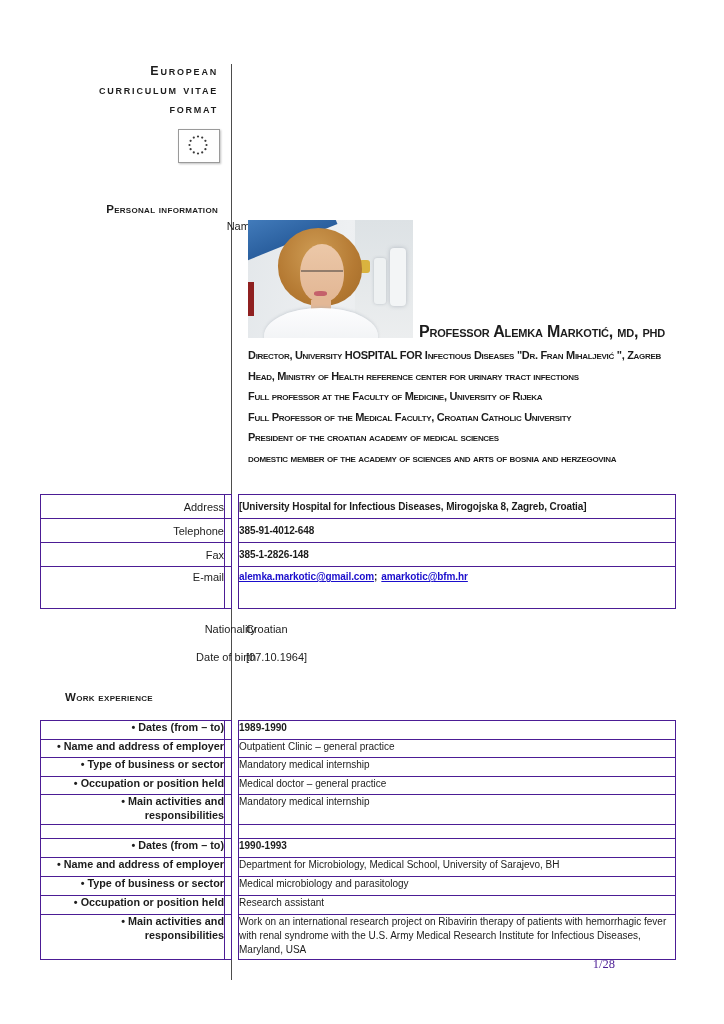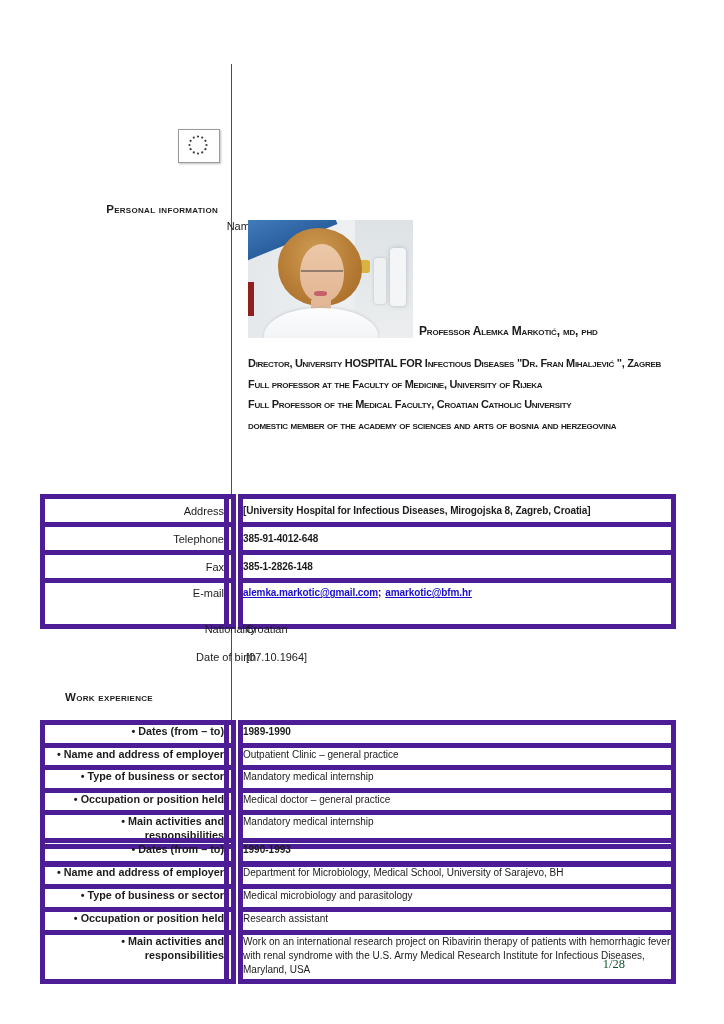--- a/index.html
+++ b/index.html
@@ -48,58 +48,63 @@
   .ph-red{left:0;top:62px;width:6px;height:34px;background:#8f2020;}
   .ph-hair{left:30px;top:8px;width:84px;height:78px;border-radius:48% 52% 46% 50%;
     background:radial-gradient(ellipse at 45% 35%,#cf9d55 0%,#b57a33 60%,#a16a28 100%);}
   .ph-face{left:52px;top:24px;width:44px;height:58px;border-radius:50% 50% 46% 46%;
     background:linear-gradient(180deg,#ecc8a8,#e2b694);}
   .ph-glasses{left:53px;top:50px;width:42px;height:0;border-top:2px solid rgba(110,95,85,.7);}
   .ph-lips{left:66px;top:71px;width:13px;height:5px;background:#c4616b;border-radius:40%;}
   .ph-neck{left:63px;top:80px;width:20px;height:12px;background:#e3b896;}
   .ph-coat{left:16px;top:88px;width:114px;height:34px;background:linear-gradient(180deg,#fdfdfe,#f1f3f5);
     border-radius:55% 55% 0 0/90% 90% 0 0;box-shadow:0 -1px 3px rgba(160,170,180,.4);}
-  .name-first{font-variant:small-caps;font-weight:bold;font-size:12px;letter-spacing:-.2px;
+  .name-first{font-variant:small-caps;font-weight:bold;font-size:16px;letter-spacing:-.2px;
     margin-left:6px;line-height:13px;white-space:nowrap;}
-  .titles{margin-top:15px;}
+  .titles{margin-top:7px;}
   .title-line{font-variant:small-caps;font-weight:bold;font-size:11px;letter-spacing:-.3px;line-height:20.5px;}
 
   
   table.dtable{position:absolute;left:40px;width:636px;border-collapse:collapse;table-layout:fixed;}
-  table.dtable td{border:5px solid #4c1d95;padding:0;overflow:hidden;}
+  table.dtable td{border:1px solid #4c1d95;padding:0;overflow:hidden;}
   table.dtable td.gap{border-top:none;border-bottom:none;}
   #contact-table{top:494px;}
   #work-table-1{top:720px;}
   #work-table-2{top:838px;}
   .c-lbl{font-size:11px;text-align:right;padding-right:6px;vertical-align:middle;}
   .c-val{font-size:10px;font-weight:bold;letter-spacing:-.1px;padding-left:7px;vertical-align:middle;}
   tr.vtop td{vertical-align:top;padding-top:4px;}
   .c-val a{color:#1a0dcc;text-decoration:underline;font-weight:bold;}
   .sep{margin-right:4px;}
   .w-lbl{font-size:10.8px;font-weight:bold;text-align:right;padding:2px 6px 1px 2px;vertical-align:top;line-height:13.5px;}
   .w-val{font-size:10px;padding:2px 6px 1px 7px;vertical-align:top;line-height:13.8px;}
   .w-dates{font-weight:bold;}
   tr.h23 td{height:23px;}
   tr.h37 td{height:37px;}
   tr.h18 td{height:18px;}
   tr.h17 td{height:17px;}
   tr.h29 td{height:29px;}
   tr.h44 td{height:44px;}
   tr.h13 td{height:13px;}
 
-  .footer{position:absolute;top:957px;left:50px;width:575px;text-align:right;
-    font-family:"Liberation Serif","DejaVu Serif",serif;font-size:12.5px;color:#14532d;}
+  .footer{position:absolute;top:957px;left:40px;width:575px;text-align:right;
+    font-family:"Liberation Serif","DejaVu Serif",serif;font-size:12.5px;color:#4c1d95;}
 </style>
 </head>
 <body>
 
 <div class="page">
 
   <div class="vline"></div>
 
+  <div class="cv-header">
+    <div>European</div>
+    <div>curriculum vitae</div>
+    <div>format</div>
+  </div>
 
   <div class="eu-flag">
     <svg width="38" height="30" viewBox="0 0 38 30">
       <g fill="#3a3a3a">
         <circle cx="19" cy="6.5" r="1.1"></circle>
         <circle cx="23.2" cy="7.6" r="1.1"></circle>
         <circle cx="26.4" cy="10.8" r="1.1"></circle>
         <circle cx="27.5" cy="15" r="1.1"></circle>
         <circle cx="26.4" cy="19.2" r="1.1"></circle>
         <circle cx="23.2" cy="22.4" r="1.1"></circle>
@@ -130,22 +135,24 @@
         <div class="ph ph-face"></div>
         <div class="ph ph-glasses"></div>
         <div class="ph ph-lips"></div>
         <div class="ph ph-neck"></div>
         <div class="ph ph-coat"></div>
       </div>
       <div class="name-first">Professor Alemka Markotić, md, phd</div>
     </div>
     <div class="titles">
       <div class="title-line">Director, University HOSPITAL FOR Infectious Diseases "Dr. Fran Mihaljević ", Zagreb</div>
+      <div class="title-line">Head, Ministry of Health reference center for urinary tract infections</div>
       <div class="title-line">Full professor at the Faculty of Medicine, University of Rijeka</div>
       <div class="title-line">Full Professor of the Medical Faculty, Croatian Catholic University</div>
+      <div class="title-line">President of the croatian academy of medical sciences</div>
       <div class="title-line">domestic member of the academy of sciences and arts of bosnia and herzegovina</div>
     </div>
   </div>
 
   <table class="dtable" id="contact-table">
     <colgroup>
         <col style="width:184px">
         <col style="width:7px">
         <col style="width:7px">
         <col>

